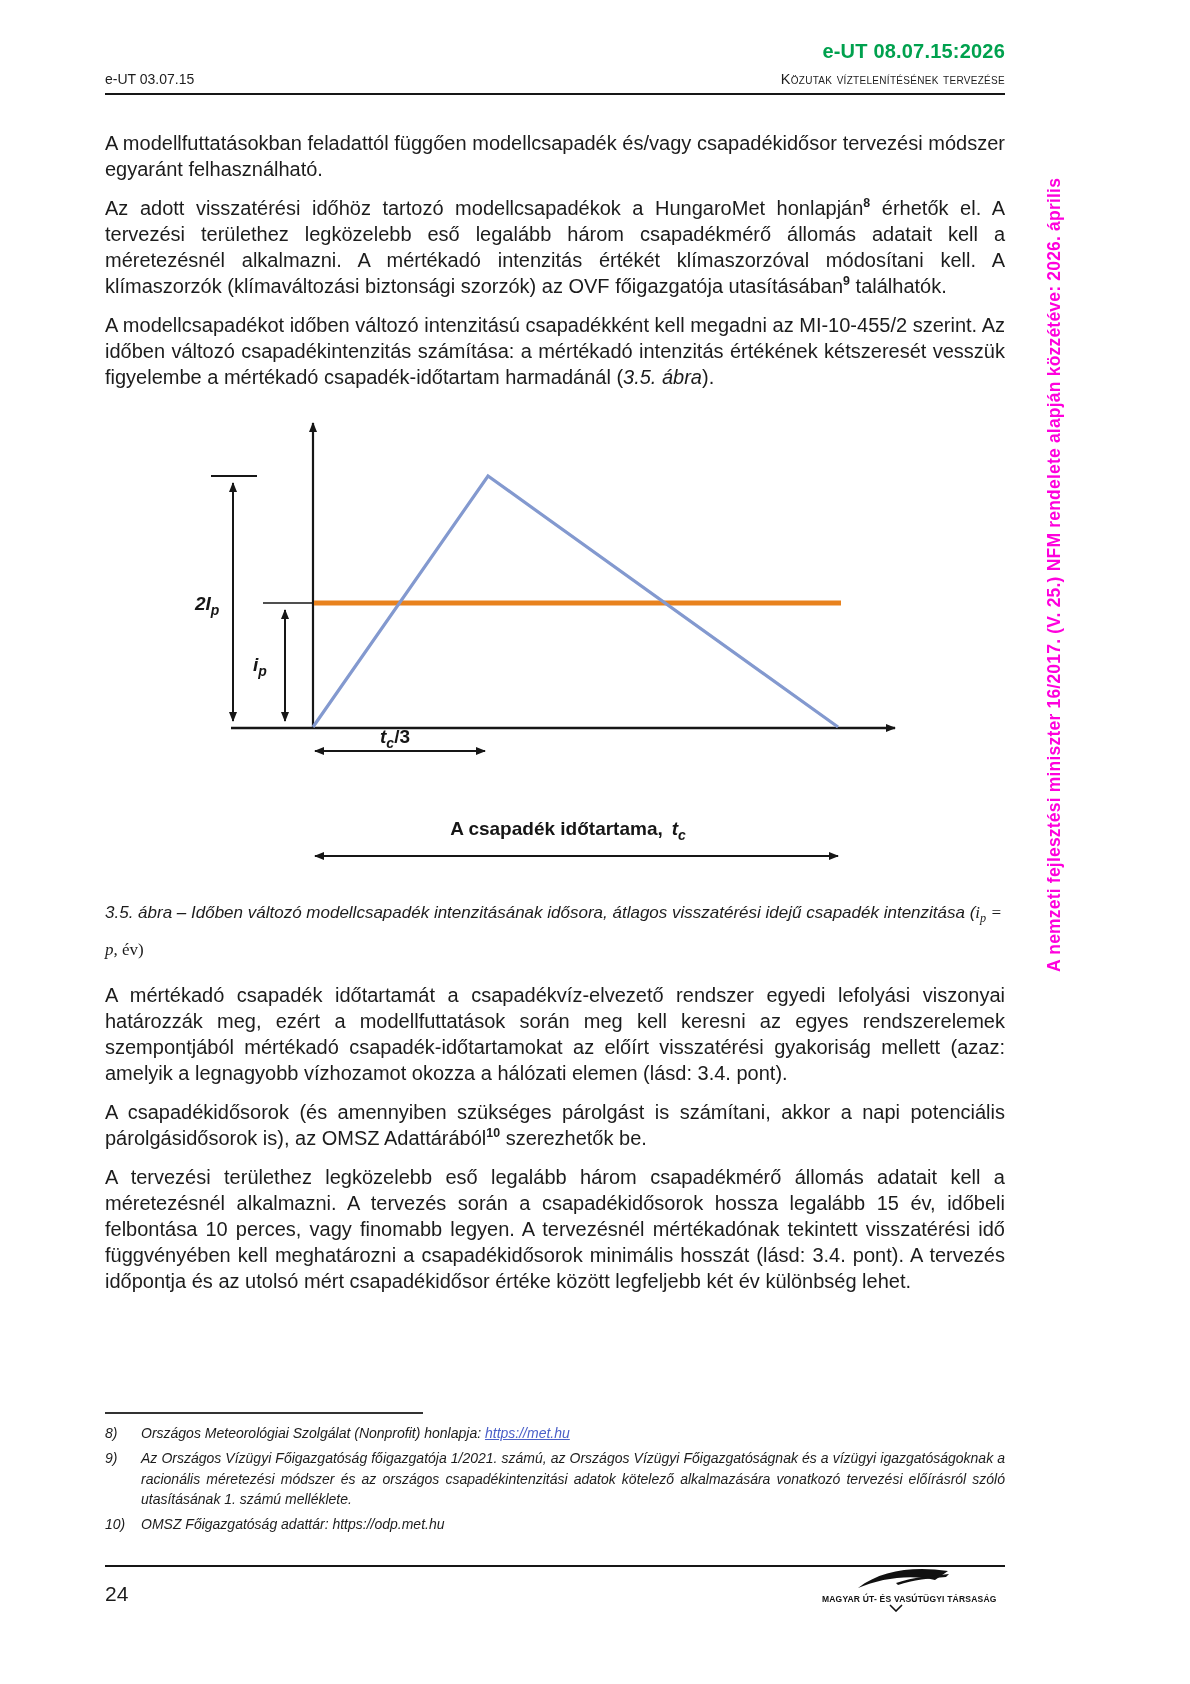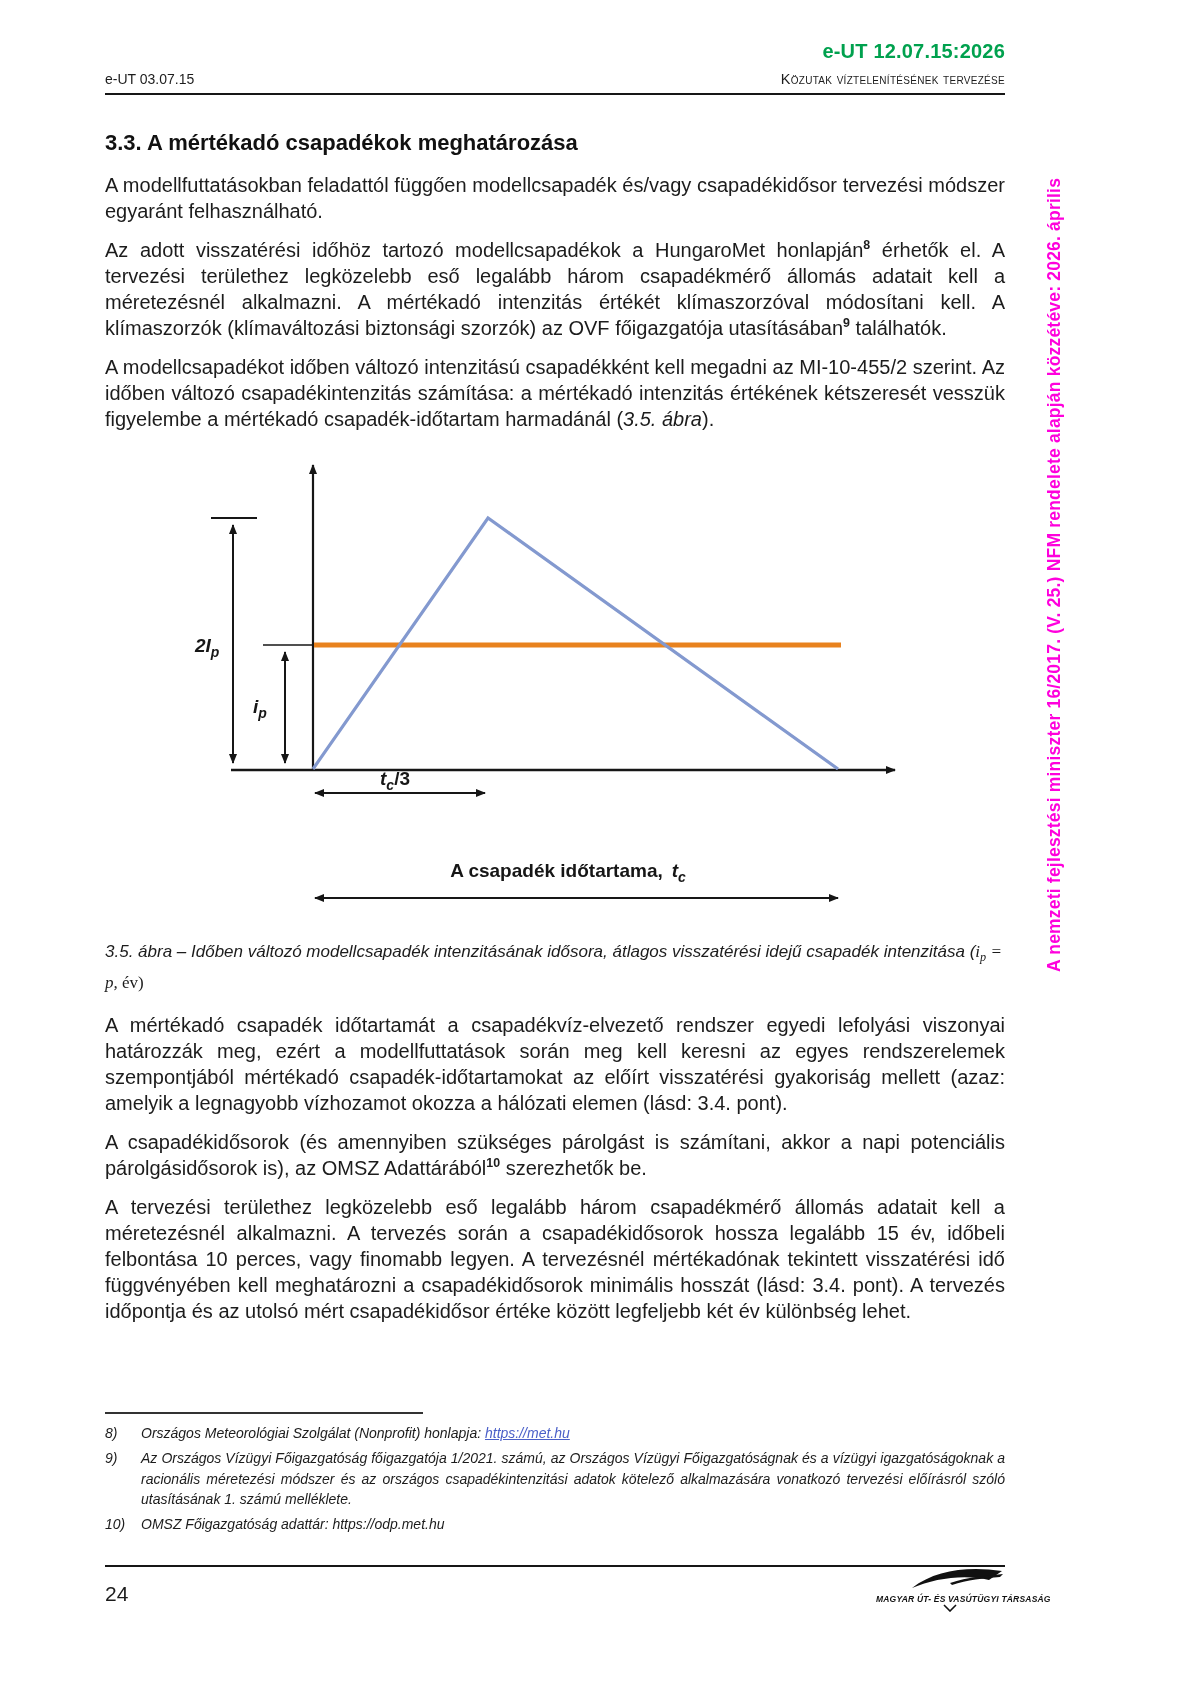--- a/index.html
+++ b/index.html
@@ -38,63 +38,62 @@
   .seg-m  { font-family:"Liberation Serif", serif; font-style:italic; }
   .seg-msub { font-family:"Liberation Serif", serif; font-style:italic; font-size:0.72em; vertical-align:sub; }
   .seg-mu { font-family:"Liberation Serif", serif; }
   a { color:#4a5fc8; }
 
   
   .figure-wrap { margin:6px 0 24px 78px; width:740px; height:470px; }
   .figure-wrap svg { display:block; }
   .fig-label { font-family:"Liberation Sans", sans-serif; font-weight:bold; font-size:19px; fill:#161616; }
   .fig-var { font-style:italic; }
-  .caption { font-size:17px; line-height:26px; margin:4px 0 16px 0; }
+  .caption { font-size:17px; line-height:32px; margin:4px 0 16px 0; }
 
   
   .footnotes { position:absolute; top:1412px; left:105px; width:900px;
     font-style:italic; font-size:14px; line-height:1.45; color:#1c1c1c; }
   .fn-rule { border-top:2px solid #333; width:318px; margin-bottom:9px; }
   .fn-row { display:flex; margin-bottom:5px; }
   .fn-num { flex:0 0 36px; }
   .fn-text { flex:1; text-align:justify; }
 
   
   .footer-rule { position:absolute; top:1565px; left:105px; width:900px; border-top:2px solid #161616; }
   .page-number { position:absolute; top:1582px; left:105px; font-size:21px; }
   .copyright { position:absolute; top:1585px; left:200px; width:700px; text-align:center;
     font-size:14.5px; font-style:italic; color:#00a14e; }
-  .society { position:absolute; top:1566px; left:876px; width:148px; text-align:center;font-style:italic; }
+  .society { position:absolute; top:1566px; left:822px; width:148px; text-align:center; }
   .society svg { display:block; margin:0 auto -2px auto; }
   .society-name { font-size:8.5px; font-weight:bold; letter-spacing:0.2px; color:#111; white-space:nowrap; }
 
   
   .side-note {
     position:absolute; top:140px; left:1044px; height:832px; width:34px;
     writing-mode:vertical-rl; transform:rotate(180deg);
     font-size:17.5px; font-weight:bold; color:#ff00dd; letter-spacing:0.2px;
     white-space:nowrap;
   }
 </style>
 </head>
 <body>
 
 <div class="page">
 
-  <div class="brand-title">e-UT 12.07.15:2026</div>
+  <div class="brand-title">e-UT 08.07.15:2026</div>
   <div class="header-row">
     <span class="header-doc-code">e-UT 03.07.15</span>
     <span class="header-doc-title">Közutak víztelenítésének tervezése</span>
   </div>
   <div class="header-rule"></div>
 
   <div class="side-note">A nemzeti fejlesztési miniszter 16/2017. (V. 25.) NFM rendelete alapján közzétéve: 2026. április</div>
 
   <div class="content">
-    <h1 class="section-title">3.3. A mértékadó csapadékok meghatározása</h1>
 
     <p class="para"><span>A modellfuttatásokban feladattól függően modellcsapadék és/vagy csapadékidősor tervezési módszer egyaránt felhasználható.</span></p>
     <p class="para"><span>Az adott visszatérési időhöz tartozó modellcsapadékok a HungaroMet honlapján</span><sup>8</sup><span> érhetők el. A tervezési területhez legközelebb eső legalább három csapadékmérő állomás adatait kell a méretezésnél alkalmazni. A mértékadó intenzitás értékét klímaszorzóval módosítani kell. A klímaszorzók (klímaváltozási biztonsági szorzók) az OVF főigazgatója utasításában</span><sup>9</sup><span> találhatók.</span></p>
     <p class="para"><span>A modellcsapadékot időben változó intenzitású csapadékként kell megadni az MI-10-455/2 szerint. Az időben változó csapadékintenzitás számítása: a mértékadó intenzitás értékének kétszeresét vesszük figyelembe a mértékadó csapadék-időtartam harmadánál (</span><span class="seg-i">3.5. ábra</span><span>).</span></p>
 
     <div class="figure-wrap">
       <svg width="740" height="470" viewBox="0 0 740 470">
         <defs>
           <marker id="mA" orient="auto" markerUnits="userSpaceOnUse" markerWidth="12" markerHeight="10" refX="9" refY="4">
             <path d="M0,0 L10,4 L0,8 z" fill="#161616"></path>

